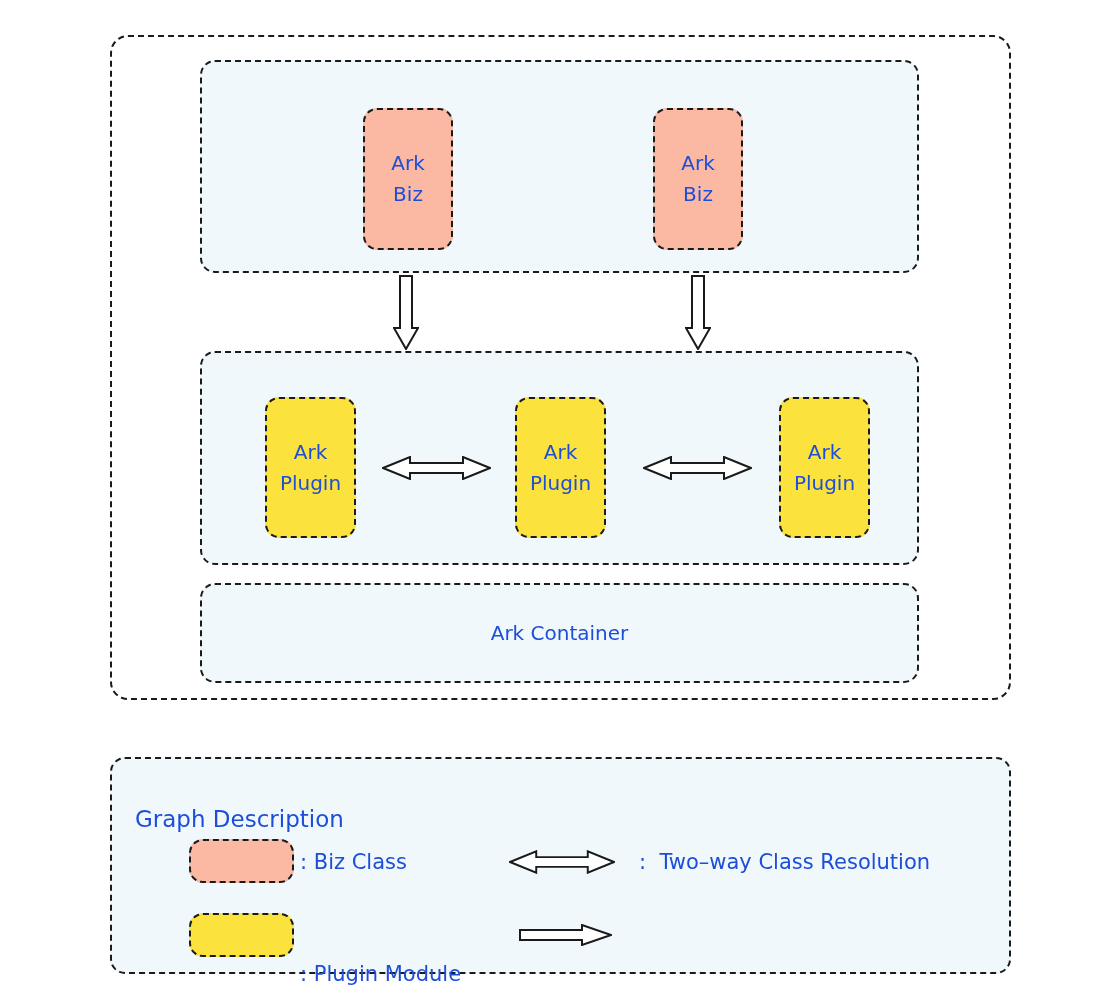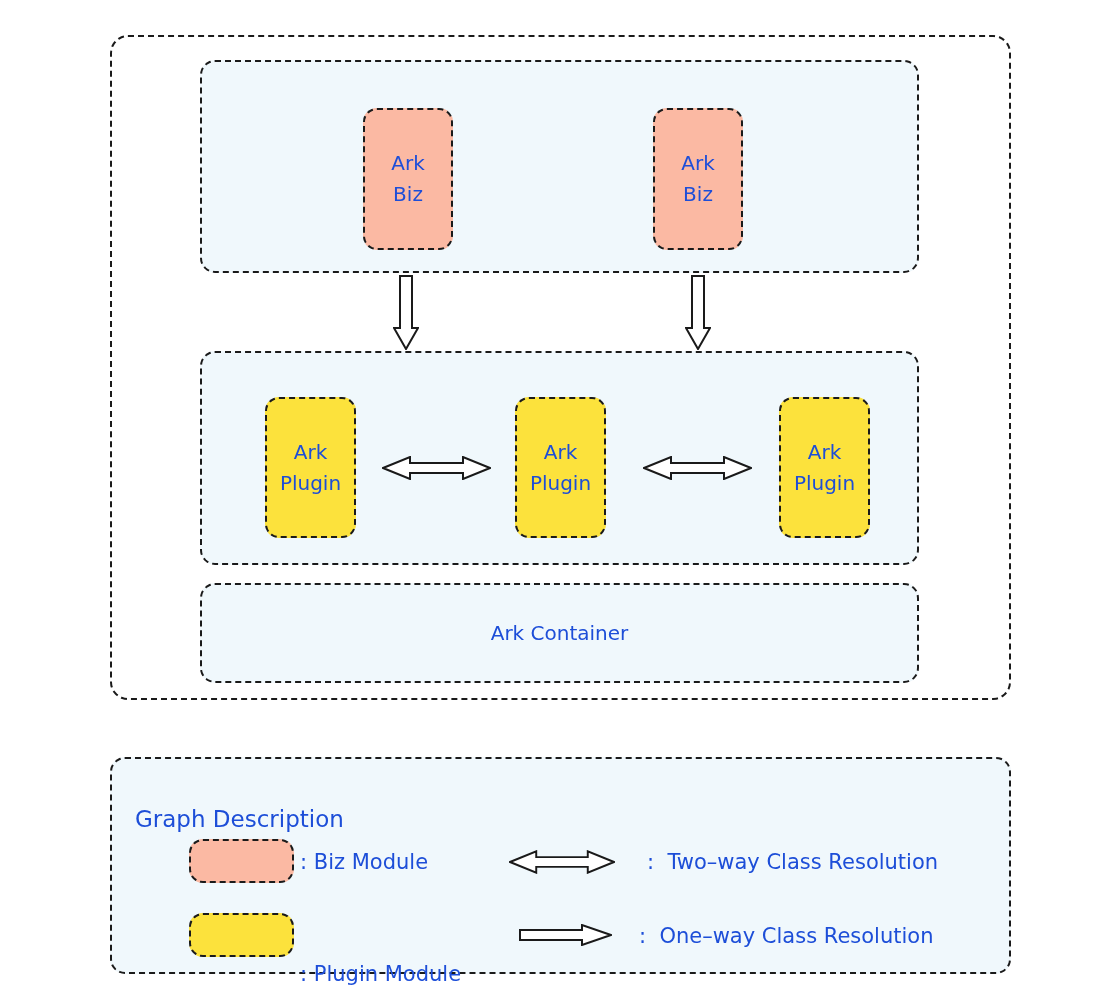--- a/index.html
+++ b/index.html
@@ -127,33 +127,32 @@
       <polygon points="1,12 28,1 28,7 81,7 81,1 108,12 81,23 81,17 28,17 28,23"></polygon>
     </svg>
   </div>
 
   <div class="section ark-container">Ark Container</div>
 
   <div class="legend">
     <div class="legend-title">Graph Description</div>
 
     <div class="swatch biz"></div>
-    <span class="legend-label" style="left:188px; top:90px;">: Biz Module</span>
+    <span class="legend-label" style="left:188px; top:90px;">: Biz Class</span>
 
     <div class="arrow" style="left:397px; top:91px;">
       <svg width="106" height="24" viewBox="0 0 109 24">
         <polygon points="1,12 28,1 28,7 81,7 81,1 108,12 81,23 81,17 28,17 28,23"></polygon>
       </svg>
     </div>
-    <span class="legend-label" style="left:527px; top:90px;margin-left:8px;">:  Two–way Class Resolution</span>
+    <span class="legend-label" style="left:527px; top:90px;">:  Two–way Class Resolution</span>
 
     <div class="swatch plugin"></div>
     <span class="legend-label" style="left:188px; top:164px;margin-top:38px;">: Plugin Module</span>
 
     <div class="arrow" style="left:407px; top:165px;">
       <svg width="93" height="22" viewBox="0 0 93 22">
         <polygon points="1,6 63,6 63,1 92,11 63,21 63,16 1,16"></polygon>
       </svg>
     </div>
-    <span class="legend-label" style="left:527px; top:164px;">:  One–way Class Resolution</span>
   </div>
 
 </div>
 
 </body></html>

